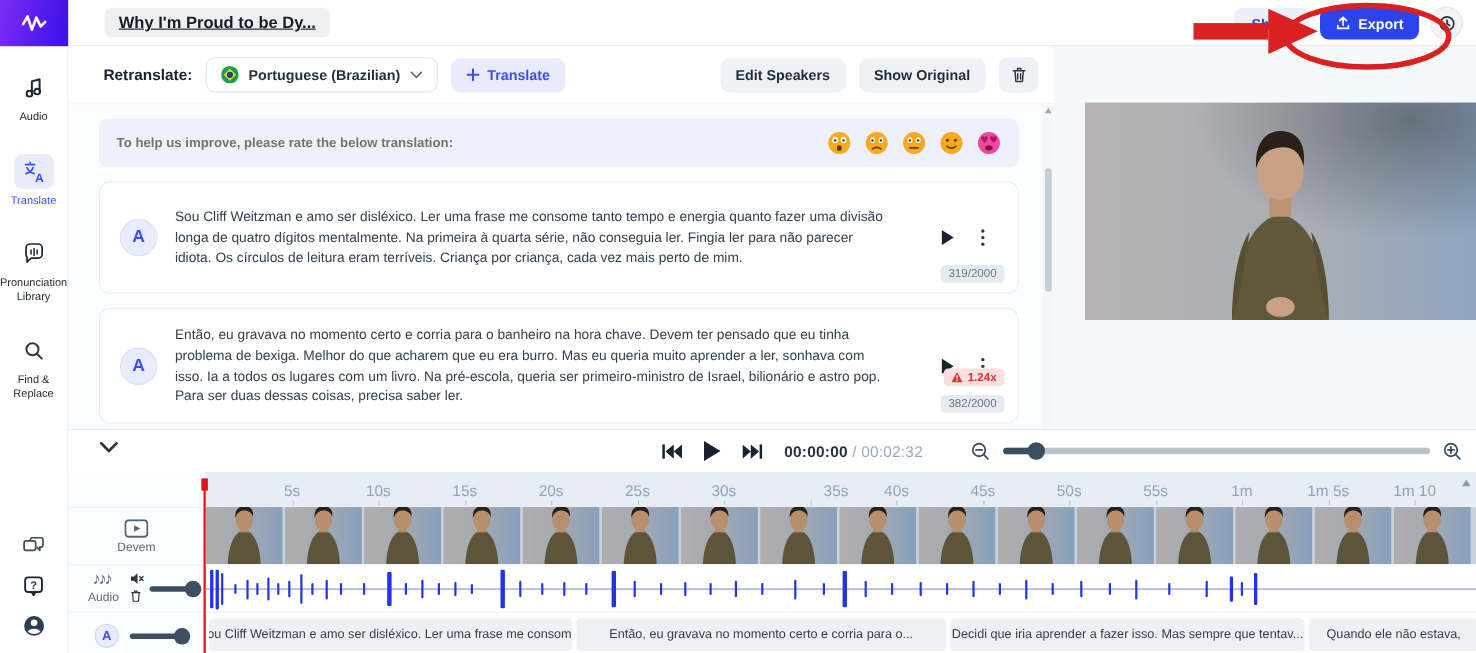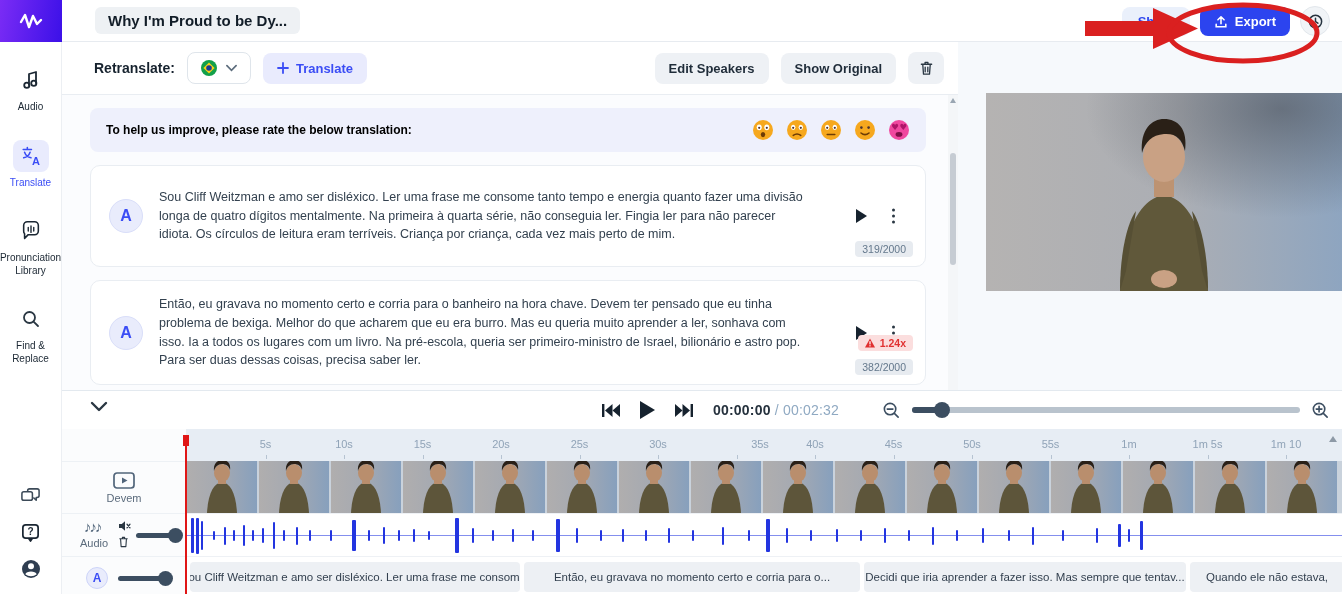--- a/index.html
+++ b/index.html
@@ -2,22 +2,22 @@
 <html><head>
 <meta charset="utf-8">
 <style>
   * { margin:0; padding:0; box-sizing:border-box; }
   html,body { width:1342px; height:594px; font-family:"Liberation Sans",sans-serif; background:#fff; overflow:hidden; }
   .app { position:absolute; top:0; left:0; width:1342px; height:594px; background:#fff; }
 
   
   .topbar { position:absolute; top:0; left:0; right:0; height:42px; background:#fff; border-bottom:1px solid #e7ebf0; z-index:10; }
   .logo { position:absolute; left:0; top:0; width:62px; height:42px; background:linear-gradient(100deg,#7b2cf5 0%,#3b10e8 100%); display:flex; align-items:center; justify-content:center; cursor:pointer; }
-  .doc-title { position:absolute; left:95px; top:7px; background:#eef1f4; border-radius:6px; padding:5px 13px; font-size:15px; font-weight:bold; color:#121d28; }
-  .topbar-right { position:absolute; right:12px; top:6px; display:flex; gap:10px; align-items:flex-end; }
+  .doc-title { position:absolute; left:95px; top:7px; background:#eef1f4; border-radius:6px; padding:5px 13px; font-size:15px; font-weight:bold; color:#121d28;text-decoration:underline; }
+  .topbar-right { position:absolute; right:12px; top:6px; display:flex; gap:10px; align-items:center; }
   .share-btn { background:#eaf0fb; color:#2c44ef; border:none; border-radius:8px; padding:7px 16px; font-size:13px; font-weight:bold; font-family:inherit; cursor:pointer; }
   .export-btn { background:#2c44ef; color:#fff; border:none; border-radius:8px; padding:7px 14px; font-size:13px; font-weight:bold; font-family:inherit; display:flex; align-items:center; gap:7px; cursor:pointer; }
   .history-btn { width:30px; height:30px; border-radius:50%; background:#f1f4f7; border:1px solid #e2e7ec; display:flex; align-items:center; justify-content:center; cursor:pointer; }
 
   .annotation-overlay { position:absolute; right:0; top:0; width:340px; height:66px; z-index:60; pointer-events:none; }
 
   
   .sidebar { position:absolute; left:0; top:42px; width:62px; bottom:0; background:#fff; border-right:1px solid #eceff3; display:flex; flex-direction:column; align-items:center; z-index:9; }
   .side-item { margin-top:26px; display:flex; flex-direction:column; align-items:center; gap:5px; cursor:pointer; width:60px; }
   .side-item:first-child { margin-top:22px; }
@@ -33,21 +33,21 @@
   .trans-header { height:53px; display:flex; align-items:center; padding:0 14px 0 32px; gap:12px; border-bottom:1px solid #e9edf2; background:#fff; }
   .trans-label { font-weight:bold; font-size:14px; color:#16222e; }
   .lang-select { display:flex; align-items:center; gap:9px; border:1px solid #dfe5eb; border-radius:8px; padding:7px 13px; background:#fff; font-weight:bold; font-size:13px; color:#24313f; cursor:pointer; }
   .btn-lav { background:#e9ebfd; color:#3b4df5; border:none; font-weight:bold; font-size:13px; font-family:inherit; border-radius:8px; padding:8px 14px; display:flex; gap:7px; align-items:center; cursor:pointer; }
   .btn-gray { background:#eef1f5; color:#1f2c39; border:none; font-weight:bold; font-size:13px; font-family:inherit; border-radius:8px; padding:8px 14px; cursor:pointer; }
   .spacer { flex:1; }
   .trash-btn { background:#eef1f5; border:none; border-radius:8px; width:36px; height:32px; display:flex; align-items:center; justify-content:center; cursor:pointer; }
 
   .trans-body { position:absolute; top:53px; bottom:0; left:0; right:10px; background:#fbfcfe; padding:13px 22px 0 28px; overflow:hidden; }
   .rating-bar { background:#eef0fc; border-radius:8px; height:44px; display:flex; align-items:center; padding:0 16px; }
-  .rating-text { font-size:12px; font-weight:bold; color:#000000; }
+  .rating-text { font-size:12px; font-weight:bold; color:#737373; }
   .emoji-row { margin-left:auto; display:flex; gap:12px; }
   .emoji { width:22px; height:22px; display:flex; cursor:pointer; }
 
   .seg-card { background:#fff; border:1px solid #e9edf2; border-radius:10px; margin-top:13px; min-height:102px; position:relative; display:flex; align-items:center; padding:14px 120px 14px 18px; }
   .avatar { width:34px; height:34px; min-width:34px; border-radius:50%; background:#e9ecfc; border:1px solid #d9def9; color:#3b4df5; font-weight:bold; font-size:16px; display:flex; align-items:center; justify-content:center; margin-right:16px; cursor:pointer; }
   .seg-text { font-size:12.5px; color:#33414f; line-height:1.5; max-width:648px; }
   .seg-play { position:absolute; right:58px; top:50%; transform:translateY(-50%); cursor:pointer; display:flex; }
   .seg-dots { position:absolute; right:30px; top:50%; transform:translateY(-50%); cursor:pointer; display:flex; flex-direction:column; gap:3px; }
   .seg-dots i { width:3px; height:3px; border-radius:50%; background:#2a3743; }
   .seg-count { position:absolute; right:12px; bottom:9px; background:#e7ebf0; color:#64788c; font-size:10.5px; padding:2px 7px; border-radius:4px; }
@@ -67,21 +67,21 @@
   .transport { position:absolute; left:540px; top:0; height:38px; display:flex; align-items:center; gap:20px; }
   .tbtn { background:none; border:none; cursor:pointer; display:flex; padding:0; }
   .time { font-size:14px; color:#26323e; font-weight:bold; letter-spacing:.2px; }
   .time .sep, .time .total { color:#8fa9c2; font-weight:normal; }
   .zoomctl { position:absolute; right:12px; top:0; height:38px; width:448px; display:flex; align-items:center; gap:11px; }
   .zslider { position:relative; height:6px; background:#b9c3cd; border-radius:3px; flex:1; cursor:pointer; }
   .zfill { position:absolute; left:0; top:0; bottom:0; width:30px; background:#3c4e61; border-radius:3px; }
   .zthumb { position:absolute; left:22px; top:-5px; width:16px; height:16px; background:#3c4e61; border-radius:50%; cursor:pointer; }
 
   .ruler { position:absolute; top:38px; left:125px; right:0; height:32px; background:#e7edf4; cursor:pointer; }
-  .tick { position:absolute; top:9px; font-size:11px; color:#90a3b7; transform:translateX(-50%); white-space:nowrap; }
+  .tick { position:absolute; top:9px; font-size:14px; color:#90a3b7; transform:translateX(-50%); white-space:nowrap; }
   .tickmark { position:absolute; bottom:2px; width:1px; height:4px; background:#b6c3d1; }
   .ruler-up { position:absolute; right:5px; top:7px; width:0; height:0; border-left:4px solid transparent; border-right:4px solid transparent; border-bottom:6px solid #8d99a6; }
 
   .track-head { position:absolute; left:0; top:38px; width:125px; bottom:0; background:#fbfcfd; border-right:1px solid #e8edf2; }
   .th-row { position:absolute; left:0; right:0; border-top:1px solid #edf1f5; }
   .th-video { top:32px; height:52px; display:flex; flex-direction:column; align-items:center; justify-content:center; gap:3px; }
   .th-audio { top:84px; height:43px; }
   .th-a { top:127px; height:43px; display:flex; align-items:center; }
   .th-label { font-size:11px; color:#5b6b7c; }
   .notes { position:absolute; left:22px; top:4px; font-size:15px; color:#51657a; letter-spacing:-2px; }
@@ -213,20 +213,21 @@
     <div class="trans-header">
       <span class="trans-label">Retranslate:</span>
       <div class="lang-select">
         <span style="display:flex">
           <svg width="16" height="16" viewBox="0 0 16 16">
               <circle cx="8" cy="8" r="8" fill="#13a04a"></circle>
               <polygon points="8,2.6 13.6,8 8,13.4 2.4,8" fill="#fcd116"></polygon>
               <circle cx="8" cy="8" r="2.8" fill="#1b3d92"></circle>
             </svg>
         </span>
+        <span>Portuguese (Brazilian)</span>
         <span style="display:flex">
           <svg width="11" height="8" viewBox="0 0 12 8">
               <path d="M1 1.5 L6 6.5 L11 1.5" fill="none" stroke="#5c6c7c" stroke-width="1.8" stroke-linecap="round"></path>
             </svg>
         </span>
       </div>
       <button class="btn-lav">
         <span style="display:flex">
           <svg width="12" height="12" viewBox="0 0 12 12">
               <path d="M6 1 V11 M1 6 H11" stroke="#3b4df5" stroke-width="1.8" stroke-linecap="round"></path>

